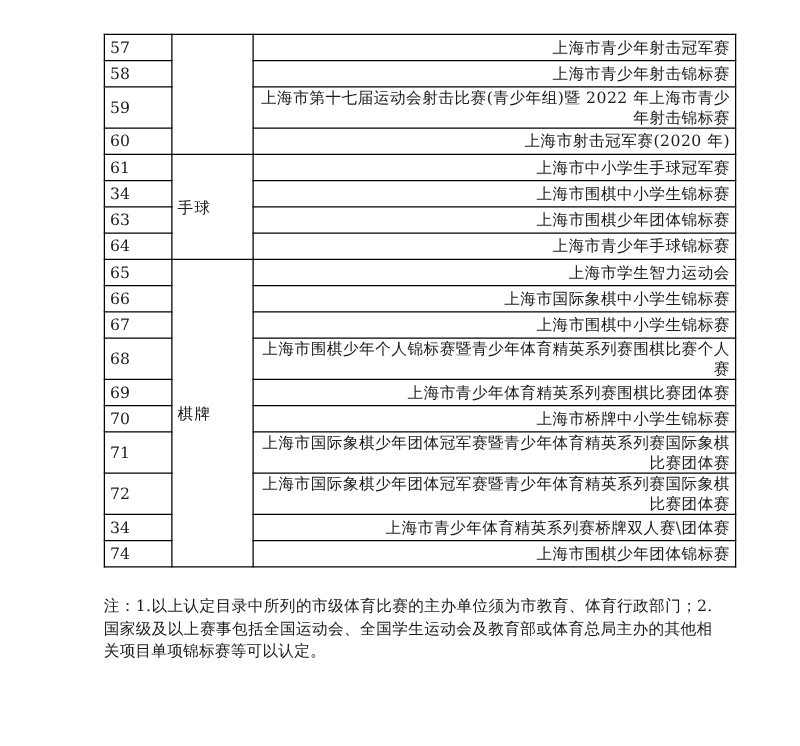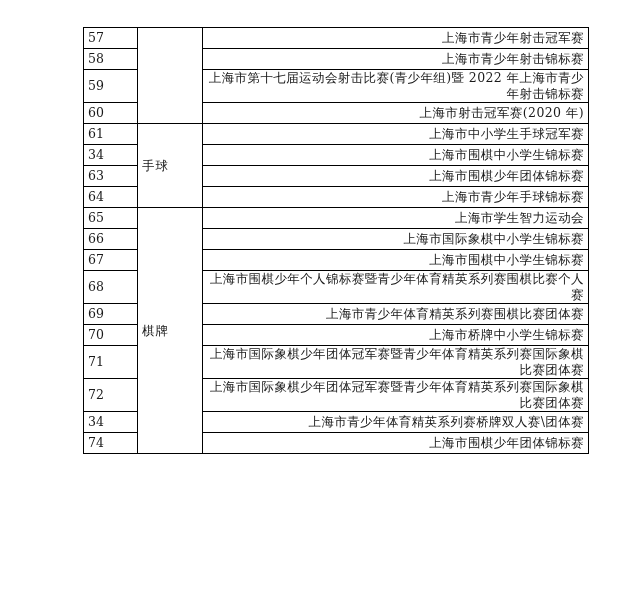--- a/index.html
+++ b/index.html
@@ -170,14 +170,15 @@
       </tr>
 
       <tr class="r1">
         <td class="col-no">74</td>
         <td class="col-name">上海市围棋少年团体锦标赛</td>
       </tr>
 
     </tbody>
   </table>
 
+  <div id="note">注：1.以上认定目录中所列的市级体育比赛的主办单位须为市教育、体育行政部门；2.国家级及以上赛事包括全国运动会、全国学生运动会及教育部或体育总局主办的其他相关项目单项锦标赛等可以认定。</div>
 
 </div>
 
 </body></html>

